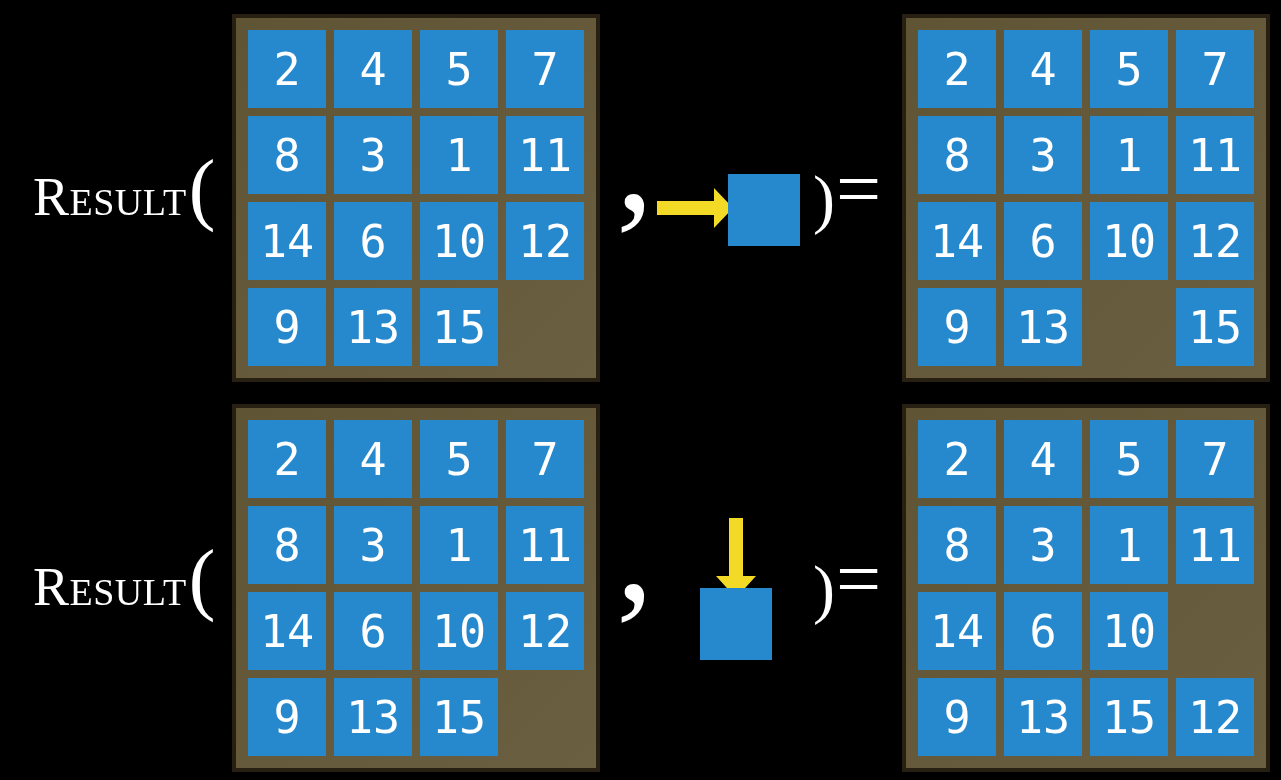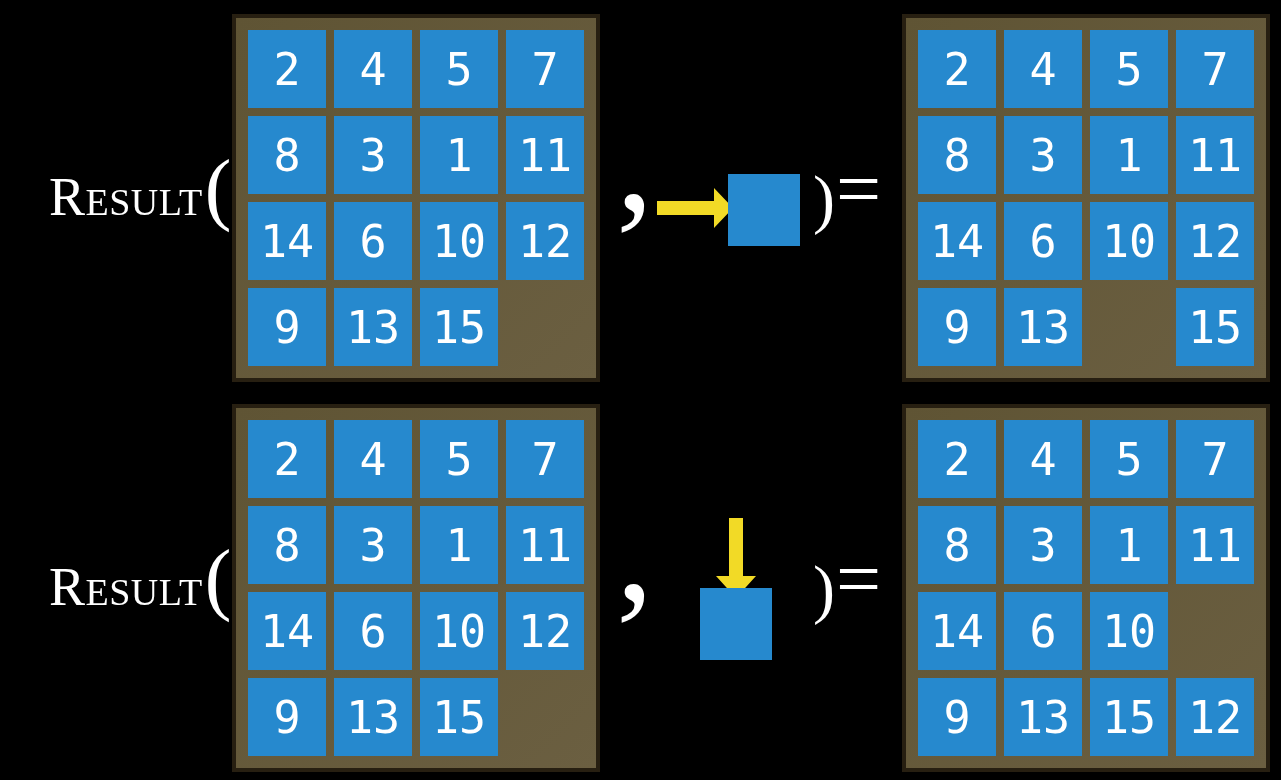--- a/index.html
+++ b/index.html
@@ -27,21 +27,20 @@
 
   
   .fnlabel {
     position: absolute;
     left: 33px;
     top: 148px;
     display: flex;
     align-items: baseline;
     line-height: 1;
     white-space: nowrap;
-    margin-left: 16px;
   }
   .fn-name {
     font-size: 54px;
     font-variant: small-caps;
     letter-spacing: 0.5px;
   }
   .open-paren {
     font-size: 80px;
     margin-left: 2px;
   }

